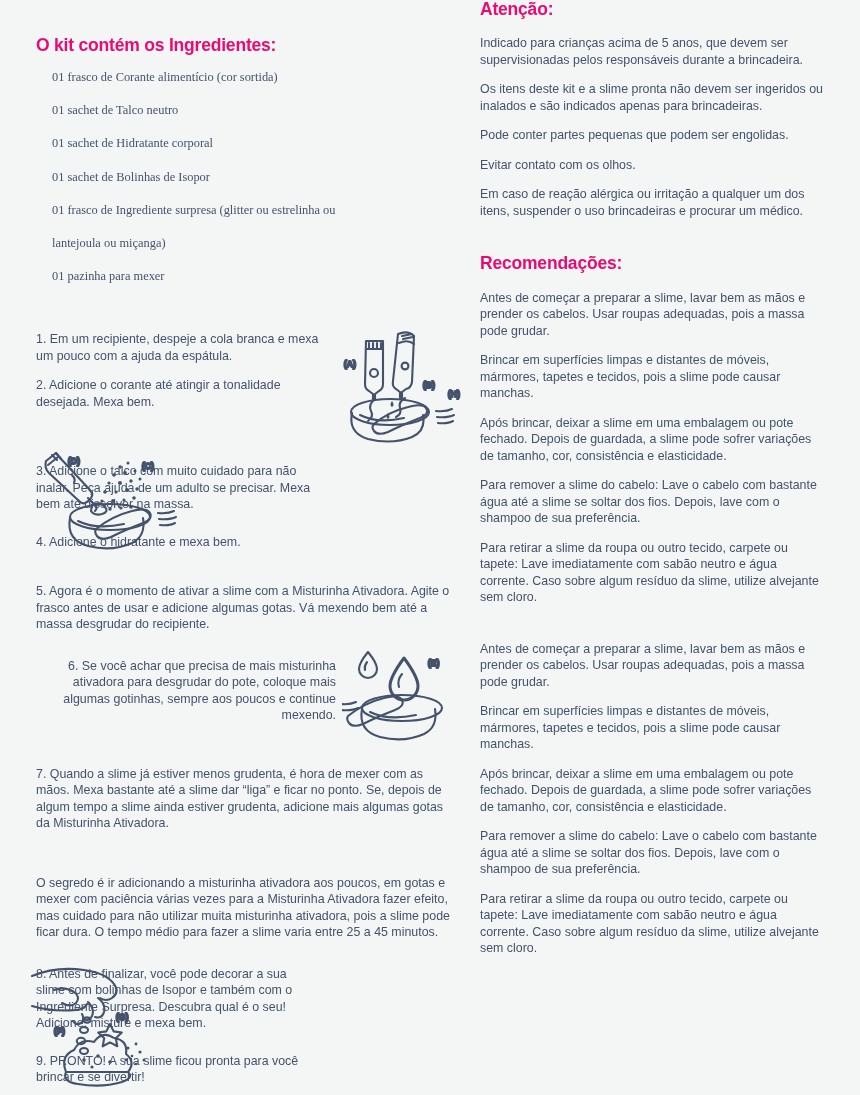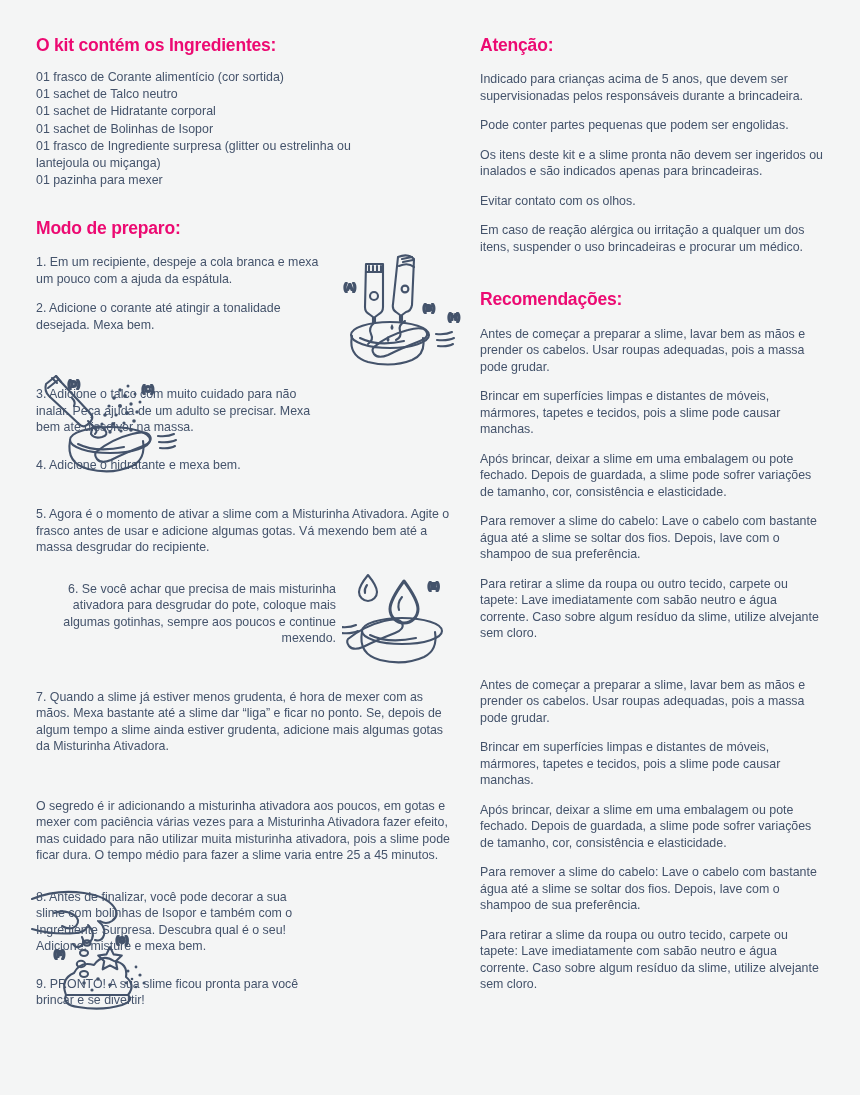--- a/index.html
+++ b/index.html
@@ -44,22 +44,23 @@
   p.body-text,
   .list-line {
     font-size: 12.4px;
     line-height: 1.33;
     margin: 0 0 13px 0;
     color: #44536b;
   }
 
   .ingredients { margin-bottom: 0; }
   .ingredients .list-line {
-    margin: 0;
+    margin: 16px;
     line-height: 1.38;
+    font-family: Liberation Serif, serif;
   }
 
   
   .flow { position: relative; }
 
   .illus {
     position: absolute;
     display: block;
   }
   .illus svg { display: block; }
@@ -97,21 +98,20 @@
         <div class="list-line">01 sachet de Bolinhas de Isopor</div>
         <div class="list-line">01 frasco de Ingrediente surpresa (glitter ou estrelinha ou</div>
         <div class="list-line">lantejoula ou miçanga)</div>
         <div class="list-line">01 pazinha para mexer</div>
       </div>
     </div>
 
     <div class="spacer-lg"></div>
 
     <div class="section">
-      <h2 class="heading">Modo de preparo:</h2>
 
       <div class="flow" style="min-height:110px;">
         <span class="illus" style="left:300px; top:-6px;">
           <svg width="132" height="120" viewBox="0 0 132 120" fill="none" stroke="#44536b" stroke-width="2.1" stroke-linecap="round" stroke-linejoin="round">
 
             <g>
               <path d="M30 16 h17 v43 q0 5 -4 7 l-4 3 v6 h-2 v-6 l-4 -3 q-4 -2 -4 -7 z"></path>
               <path d="M30 24 h17"></path>
               <path d="M33 18 v5 M37 18 v5 M41 18 v5 M45 18 v5"></path>
               <circle cx="38" cy="48" r="4"></circle>
@@ -297,25 +297,25 @@
       </span>
       <p class="body-text text-step89">8. Antes de finalizar, você pode decorar a sua slime com bolinhas de Isopor e também com o Ingrediente Surpresa. Descubra qual é o seu! Adicione, misture e mexa bem.</p>
       <div style="height:8px;"></div>
       <p class="body-text text-step89">9. PRONTO! A sua slime ficou pronta para você brincar e se divertir!</p>
     </div>
 
   </div>
 
   <div class="col col-right">
 
-    <div class="section" style="padding-top:36px;">
+    <div class="section" style="">
       <h2 class="heading">Atenção:</h2>
       <p class="body-text">Indicado para crianças acima de 5 anos, que devem ser supervisionadas pelos responsáveis durante a brincadeira.</p>
+      <p class="body-text">Os itens deste kit e a slime pronta não devem ser ingeridos ou inalados e são indicados apenas para brincadeiras.</p>
       <p class="body-text">Pode conter partes pequenas que podem ser engolidas.</p>
-      <p class="body-text">Os itens deste kit e a slime pronta não devem ser ingeridos ou inalados e são indicados apenas para brincadeiras.</p>
       <p class="body-text">Evitar contato com os olhos.</p>
       <p class="body-text">Em caso de reação alérgica ou irritação a qualquer um dos itens, suspender o uso brincadeiras e procurar um médico.</p>
     </div>
 
     <div class="spacer-md"></div>
 
     <div class="section">
       <h2 class="heading">Recomendações:</h2>
       <p class="body-text">Antes de começar a preparar a slime, lavar bem as mãos e prender os cabelos. Usar roupas adequadas, pois a massa pode grudar.</p>
       <p class="body-text">Brincar em superfícies limpas e distantes de móveis, mármores, tapetes e tecidos, pois a slime pode causar manchas.</p>

